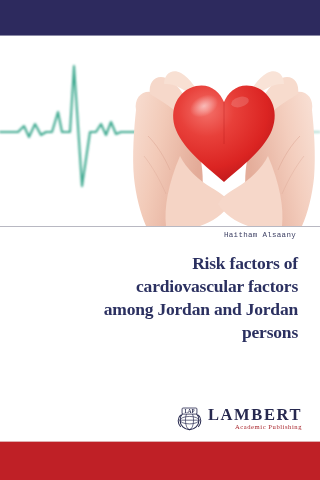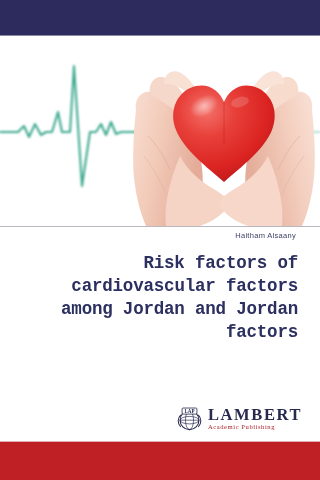--- a/index.html
+++ b/index.html
@@ -76,48 +76,49 @@
 
   
   .author {
     position: absolute;
     right: 24px;
     top: 231px;
     font-size: 7.5px;
     letter-spacing: 0.3px;
     color: #3c3f63;
     text-align: right;
-    font-family: Liberation Sans, sans-serif;
+    font-family: Liberation Mono, monospace;
   }
 
   
   .title {
     position: absolute;
     right: 22px;
     top: 252px;
     width: 276px;
     text-align: right;
     font-size: 17.5px;
     line-height: 1.32;
     font-weight: bold;
     color: #2b3060;
-    font-family: Liberation Mono, monospace;
+    font-family: Liberation Serif, serif;
     letter-spacing: -0.2px;
   }
 
   
   .logo {
     position: absolute;
     left: 176px;
     top: 404px;
     width: 130px;
     height: 30px;
     display: flex;
     align-items: center;
     gap: 5px;
+    text-align: right;
   }
   .logo-emblem {
     width: 27px;
     height: 27px;
     flex: 0 0 27px;
   }
   .logo-words {
     display: flex;
     flex-direction: column;
     justify-content: center;
@@ -265,21 +266,21 @@
     </div>
   </div>
   <div class="photo-bottom-line"></div>
 
   <div class="author">Haitham Alsaany</div>
 
   <div class="title">
     <div>Risk factors of</div>
     <div>cardiovascular factors</div>
     <div>among Jordan and Jordan</div>
-    <div>factors</div>
+    <div>persons</div>
   </div>
 
   <div class="logo">
     <svg class="logo-emblem" viewBox="0 0 40 40">
       <circle cx="20" cy="21" r="14" fill="#ffffff" stroke="#27294f" stroke-width="1.6"></circle>
       <ellipse cx="20" cy="21" rx="14" ry="5.5" fill="none" stroke="#27294f" stroke-width="1"></ellipse>
       <ellipse cx="20" cy="21" rx="6" ry="14" fill="none" stroke="#27294f" stroke-width="1"></ellipse>
       <line x1="6" y1="21" x2="34" y2="21" stroke="#27294f" stroke-width="1"></line>
 
       <path d="M7,13 C2,18 2,26 7,31" fill="none" stroke="#27294f" stroke-width="1.5"></path>

